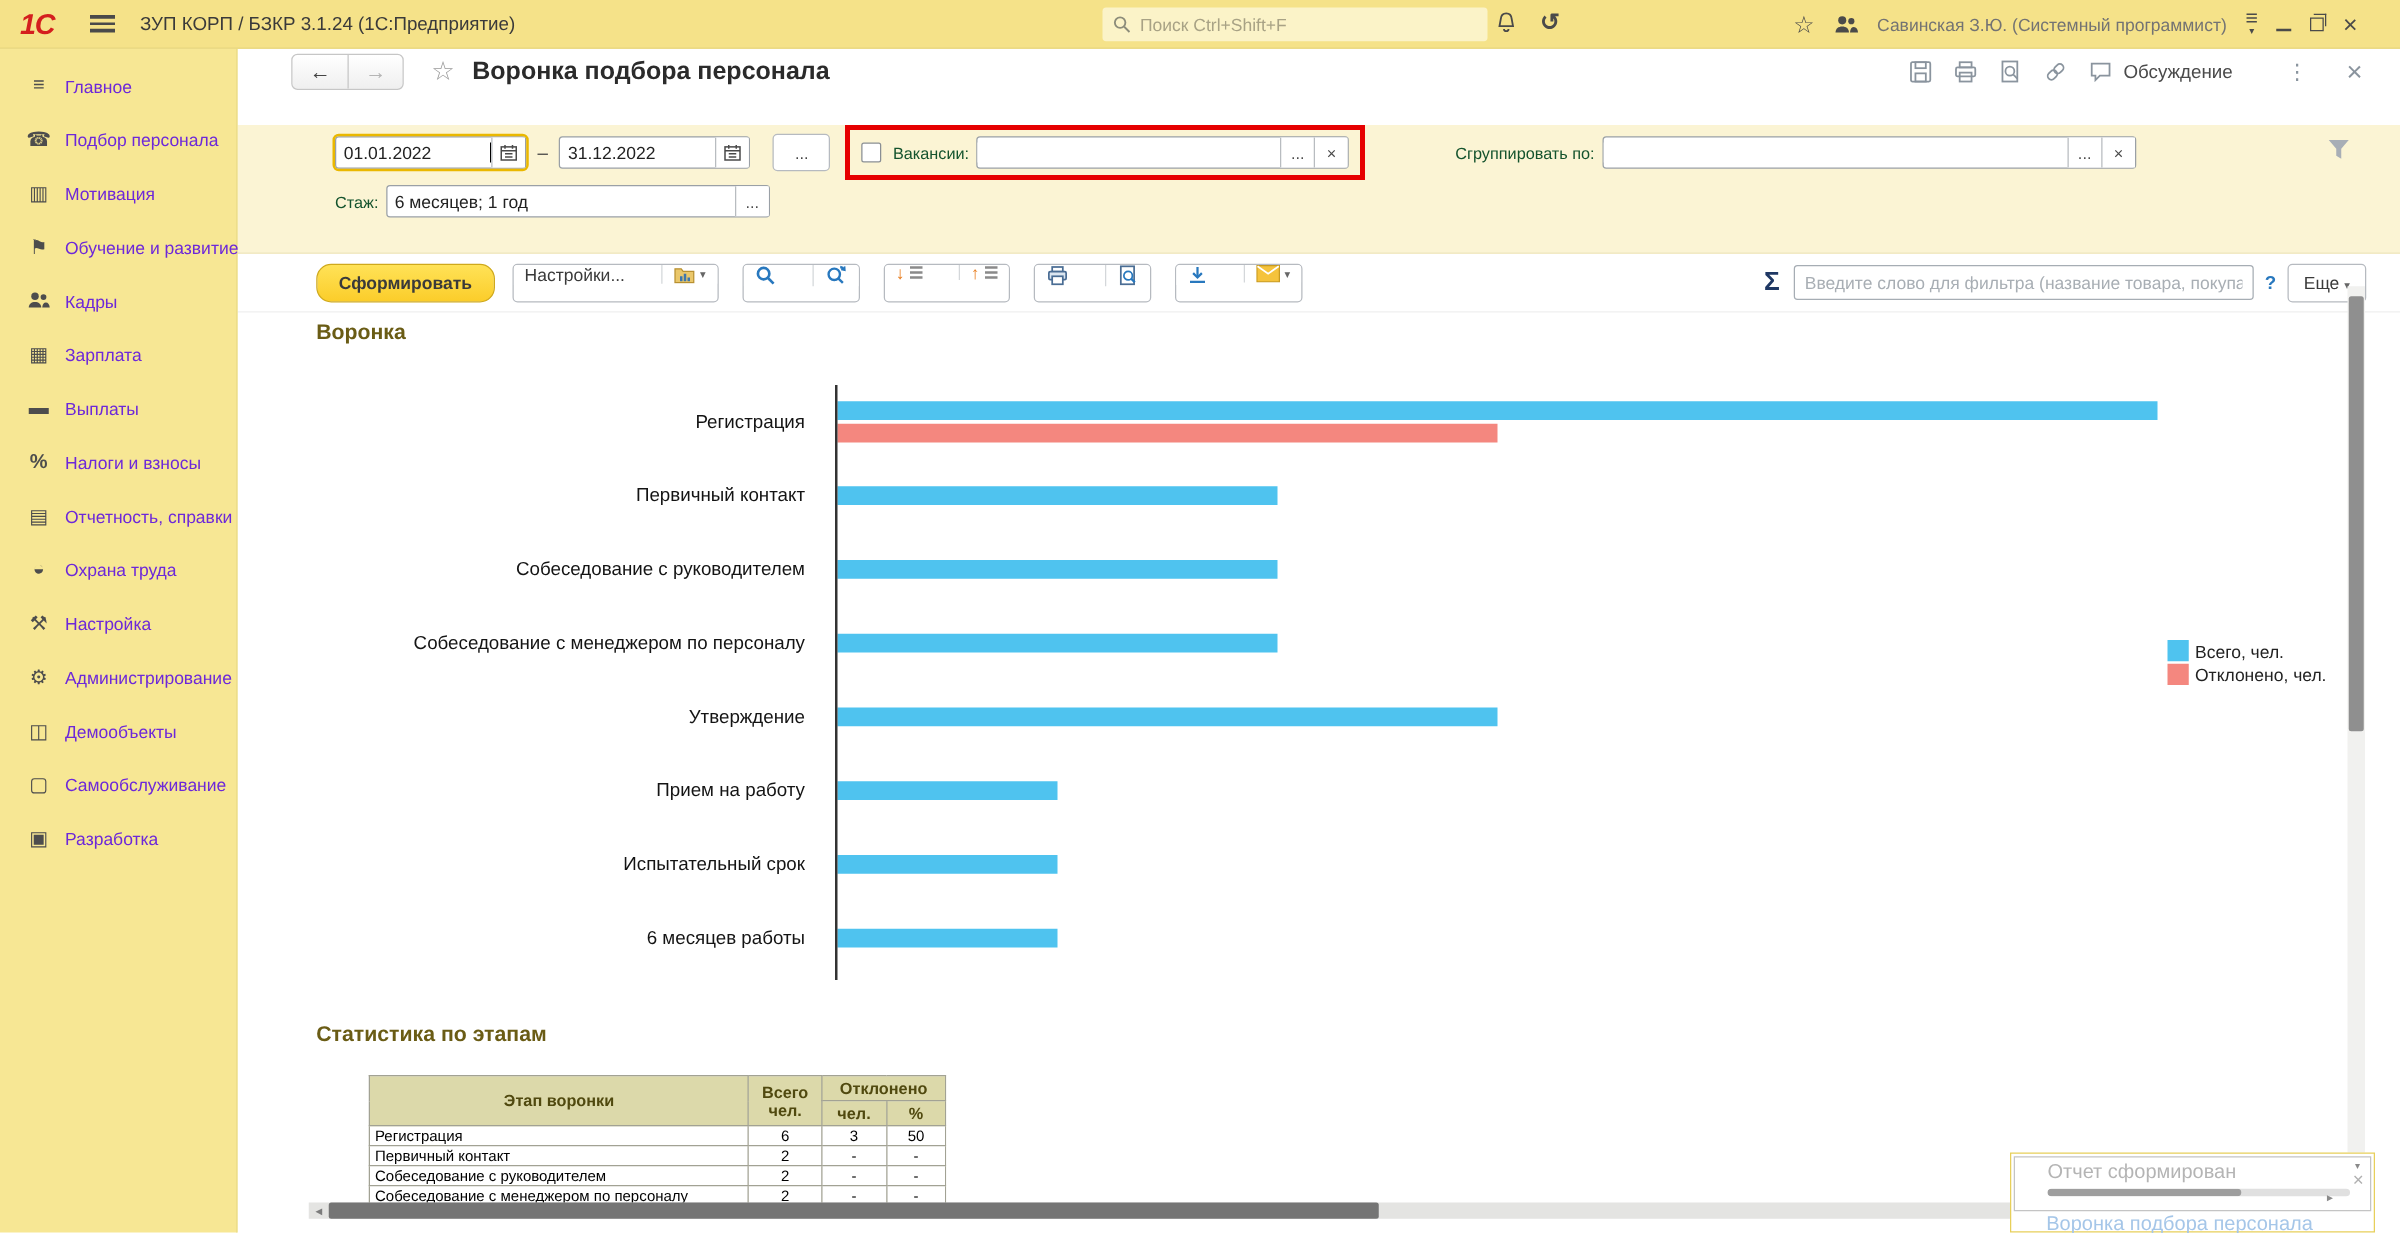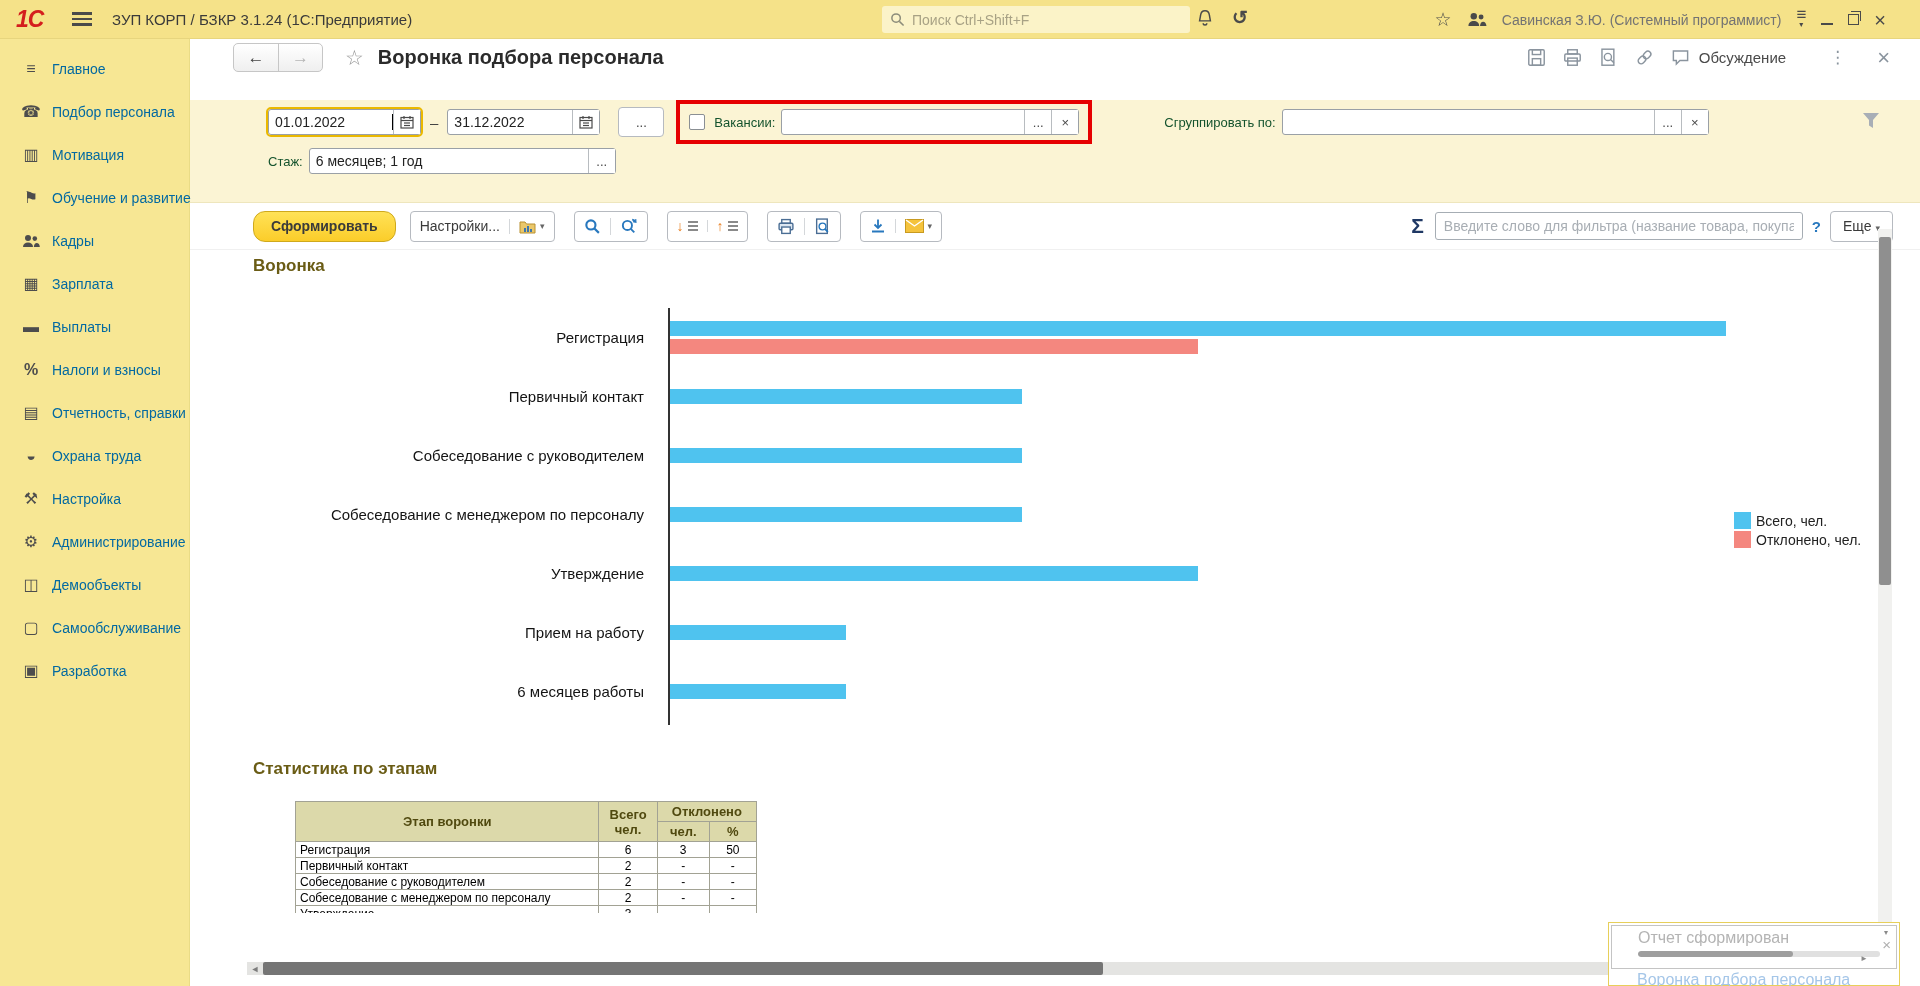--- a/index.html
+++ b/index.html
@@ -25,21 +25,21 @@
   .win-max { width:11px; height:11px; border:1.5px solid #4a4a4a; position:relative; cursor:pointer; }
   .win-max:before { content:""; position:absolute; left:2px; top:-4px; width:9px; height:9px; border:1.5px solid #4a4a4a; border-bottom:none; border-left:none; }
   .win-close { font-size:20px; color:#4a4a4a; line-height:16px; cursor:pointer; }
   .hist { font-size:19px; font-weight:bold; }
 
   
   .sidebar { position:absolute; left:0; top:39px; width:190px; bottom:0; background:#f7e794; border-right:1px solid #eadc86; padding-top:8px; z-index:20; }
   .sb-item { display:flex; align-items:center; height:43px; padding-left:16px; cursor:pointer; }
   .sb-icon { width:30px; flex:none; text-align:center; font-size:16px; color:#4d4d4d; }
   .sb-icon svg { vertical-align:middle; }
-  .sb-label { font-size:14px; color:#0369a1; margin-left:6px; white-space:nowrap;text-align:center; }
+  .sb-label { font-size:14px; color:#6d28d9; margin-left:6px; white-space:nowrap;text-align:center; }
 
   
   .main { position:absolute; left:190px; top:39px; right:0; bottom:0; background:#fff; }
 
   .content-header { height:37px; display:flex; align-items:center; padding:0 30px 0 43px; background:#fff; }
   .nav-group { display:flex; border:1px solid #c6c6c6; border-radius:5px; overflow:hidden; background:linear-gradient(#fff,#efefef); }
   .nav-btn { width:44px; height:27px; display:flex; align-items:center; justify-content:center; font-size:17px; cursor:pointer; color:#444; }
   .nav-btn + .nav-btn { border-left:1px solid #c6c6c6; }
   .nav-btn.disabled { color:#b5b5b5; }
   .ch-star { font-size:21px; color:#9a9a9a; margin:0 14px 0 22px; cursor:pointer; }
@@ -70,21 +70,21 @@
   .vac-group input, .grp-group input { flex:1; border:none; outline:none; font-size:14px; padding:0 6px; min-width:0; }
   .grp-label { margin-left:72px; }
   .grp-group { width:427px; }
   .funnel-ico { margin-left:auto; margin-right:40px; cursor:pointer; }
   .staz-group { width:307px; }
   .staz-group .field-text { flex:1; }
 
   
   .toolbar { height:47px; display:flex; align-items:center; padding:0 27px 0 63px; background:#fff; border-bottom:1px solid #f0f0f0; }
   .btn-generate { height:31px; padding:0 17px; background:linear-gradient(#ffe257,#fbcd2a); border:1px solid #cfa91c; border-radius:12px; font-weight:bold; font-size:14px; color:#3a3a3a; cursor:pointer; font-family:inherit; }
-  .btn-group { display:flex; align-items:center; border:1px solid #b6bac0; border-radius:4px; background:#fff; height:31px; margin-left:19px; overflow:hidden; }
+  .btn-group { display:flex; align-items:flex-start; border:1px solid #b6bac0; border-radius:4px; background:#fff; height:31px; margin-left:19px; overflow:hidden;gap:20px; }
   .btn-group.first { margin-left:14px; }
   .tbtn { display:flex; align-items:center; justify-content:center; padding:0 9px; cursor:pointer; background:#fff; border:none; font-size:14px; color:#3a3a3a; font-family:inherit; gap:4px; }
   .tbtn + .tbtn { border-left:1px solid #d4d7da; }
   .tbtn .dd { font-size:9px; color:#666; }
   .lines { display:inline-flex; flex-direction:column; gap:2px; }
   .lines i { width:10px; height:2px; background:#8a8a8a; }
   .or-arrow { color:#e87d1e; font-weight:bold; font-size:14px; line-height:12px; }
   .sigma { margin-left:auto; font-size:21px; font-weight:bold; color:#1f3864; }
   .quickfilter { margin-left:11px; width:368px; height:28px; border:1px solid #a6adb4; border-radius:3px; padding:0 8px; font-size:14px; color:#444; outline:none; font-family:inherit; }
   .quickfilter::placeholder { color:#a8aeb4; }
@@ -481,20 +481,26 @@
               <div class="bar" style="width:528px;background:#4fc3ef"></div>
             </div>
           </div>
           <div class="c-row">
             <div class="c-label">Прием на работу</div>
             <div class="c-bars">
               <div class="bar" style="width:176px;background:#4fc3ef"></div>
             </div>
           </div>
           <div class="c-row">
+            <div class="c-label">Испытательный срок</div>
+            <div class="c-bars">
+              <div class="bar" style="width:176px;background:#4fc3ef"></div>
+            </div>
+          </div>
+          <div class="c-row">
             <div class="c-label">6 месяцев работы</div>
             <div class="c-bars">
               <div class="bar" style="width:176px;background:#4fc3ef"></div>
             </div>
           </div>
         </div>
       <div class="legend" id="chart-legend">
           <div class="lg-item">
             <span class="lg-sw" style="background:#4fc3ef"></span>
             <span class="lg-tx">Всего, чел.</span>

